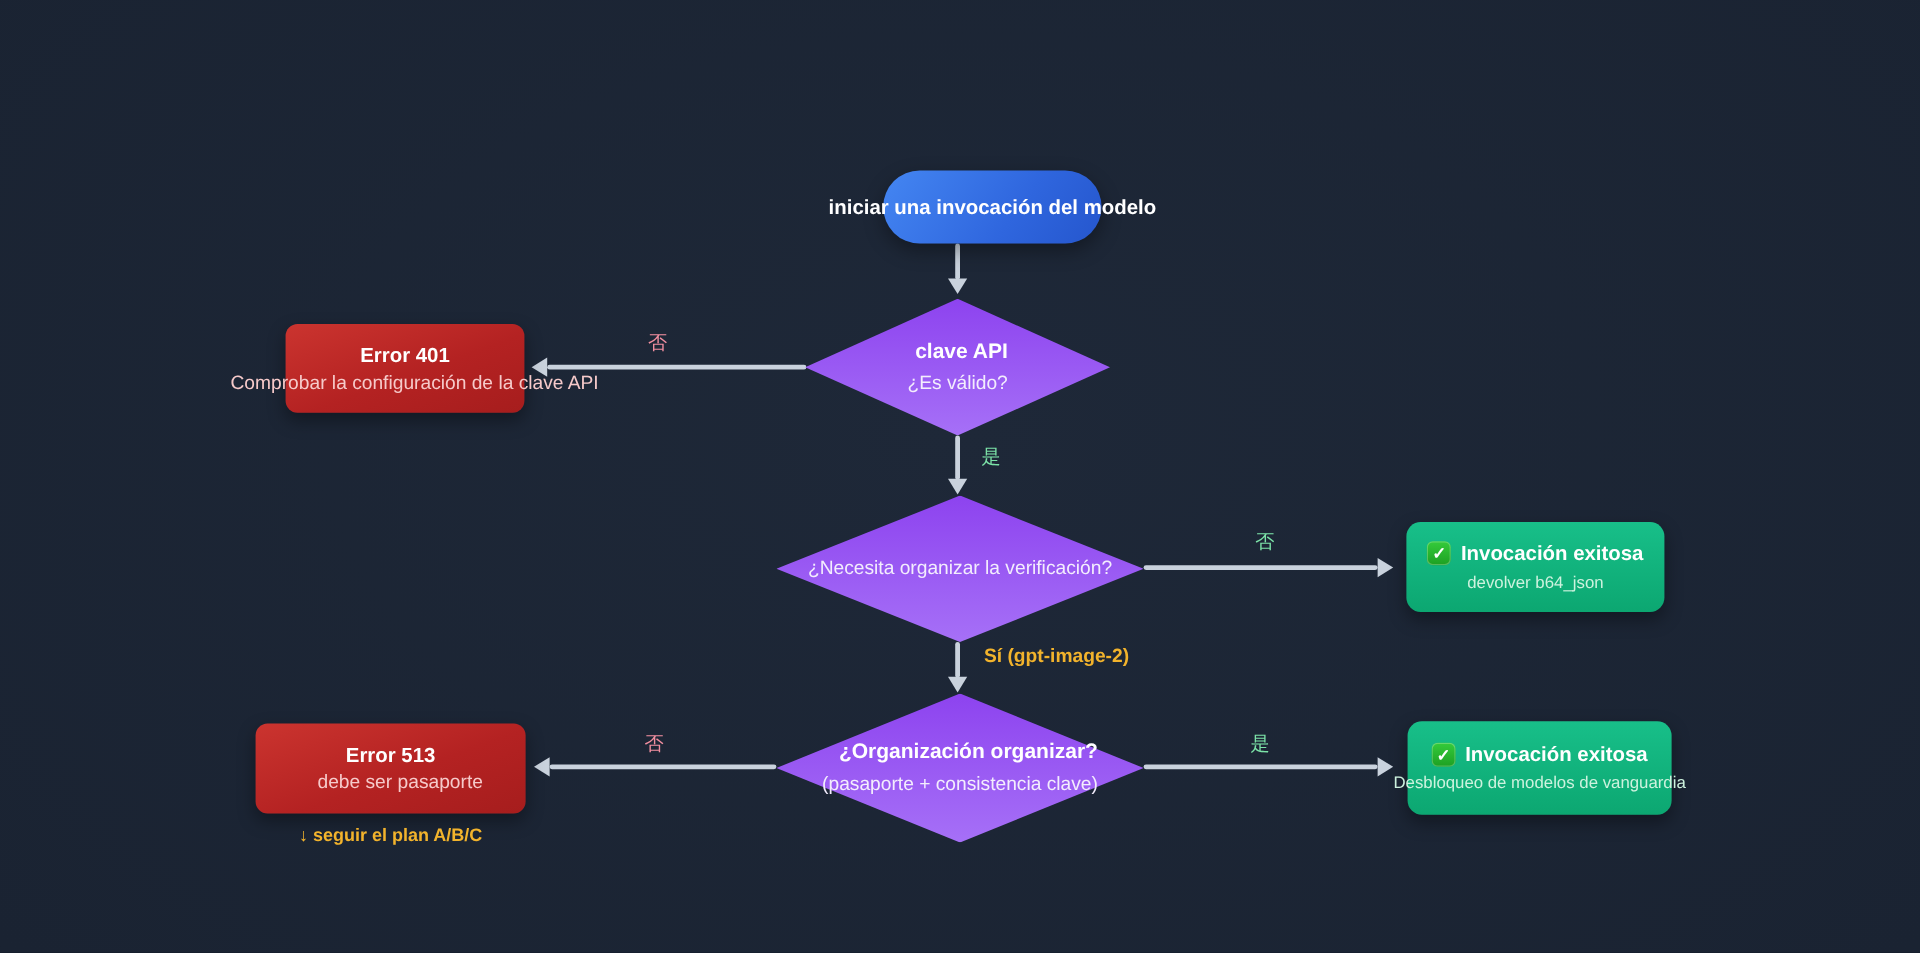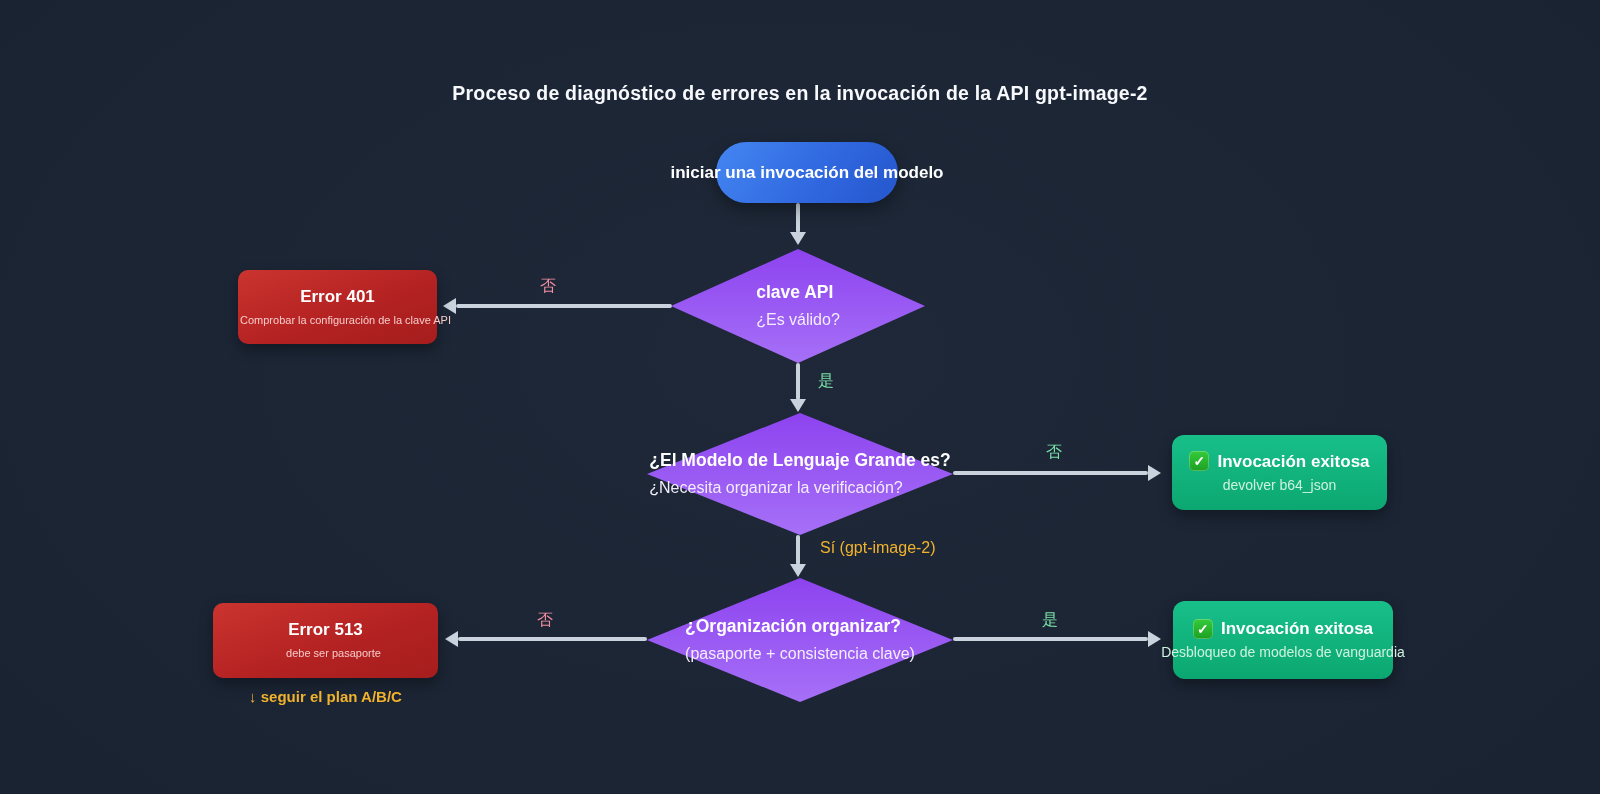--- a/index.html
+++ b/index.html
@@ -15,57 +15,56 @@
   
   .vline { position:absolute; width:3.5px; background:#c9d2dd; border-radius:2px; }
   .hline { position:absolute; height:3.5px; background:#c9d2dd; border-radius:2px; }
   .ah { position:absolute; width:0; height:0; }
   .ah.down  { border-left:8px solid transparent; border-right:8px solid transparent; border-top:13px solid #c9d2dd; }
   .ah.left  { border-top:8px solid transparent; border-bottom:8px solid transparent; border-right:13px solid #c9d2dd; }
   .ah.right { border-top:8px solid transparent; border-bottom:8px solid transparent; border-left:13px solid #c9d2dd; }
   .edge-label { position:absolute; font-size:16px; white-space:nowrap; }
   .edge-label.no    { color:#f28fa0; }
   .edge-label.yes   { color:#7ce3a8; }
-  .edge-label.amber { color:#f2b32c; }
+  .edge-label.amber { color:#f2b32c;font-weight:bold; }
   
   .pill { position:absolute; }
   .pill-bg { position:absolute; left:0; top:0; right:0; bottom:0; border-radius:31px;
     background:linear-gradient(125deg,#4486f2 0%,#2f66de 60%,#2556cd 100%);
     box-shadow:0 6px 16px rgba(0,0,0,.35); }
   .node-text { position:absolute; left:50%; top:50%; transform:translate(-50%,-50%);
     white-space:nowrap; color:#ffffff; font-weight:bold; font-size:17px; }
   .diamond { position:absolute; }
   .diamond-bg { position:absolute; left:0; top:0; right:0; bottom:0;
     background:linear-gradient(180deg,#8d43ef 0%,#a670f7 100%);
     clip-path:polygon(50% 0,100% 50%,50% 100%,0 50%); }
   .diamond-text { position:absolute; left:50%; top:50%; transform:translate(-50%,-50%);
-    text-align:left; white-space:nowrap; color:#fff; }
+    text-align:right; white-space:nowrap; color:#fff; }
   .diamond-text .t1 { font-size:17.5px; font-weight:bold; line-height:27px; }
   .diamond-text .t2 { font-size:16px; color:#f3edfd; line-height:27px; }
   .box { position:absolute; display:flex; flex-direction:column; align-items:center; justify-content:center; }
   .box.red { background:linear-gradient(160deg,#cb342f 0%,#b42222 55%,#a61d1d 100%);
     border-radius:10px; box-shadow:0 6px 14px rgba(0,0,0,.35); }
   .box.green { background:linear-gradient(180deg,#18bf89 0%,#0ca771 100%);
     border-radius:12px; box-shadow:0 6px 14px rgba(0,0,0,.35); }
   .box .bt { font-size:17px; font-weight:bold; color:#fff; line-height:25px; white-space:nowrap; }
-  .box.red .bs   { font-size:11px; color:#f6caca; line-height:22px; white-space:nowrap;margin-left:16px; }
+  .box.red .bs   { font-size:16px; color:#f6caca; line-height:22px; white-space:nowrap;margin-left:16px; }
   .box.green .bs { font-size:14px;  color:#cdf2de; line-height:23px; white-space:nowrap; }
   .title-row { display:flex; align-items:center; gap:8px; }
   .check { display:inline-flex; width:20px; height:20px; border-radius:5px;
     background:linear-gradient(180deg,#35cb3b,#1da023); color:#fff; font-size:14px; font-weight:bold;
     align-items:center; justify-content:center; box-shadow:inset 0 0 0 1px rgba(255,255,255,.25); }
   .note { position:absolute; font-size:15px; font-weight:bold; color:#f2b32c;
     text-align:center; white-space:nowrap; }
 </style>
 </head>
 <body>
 
 <div class="canvas">
 
-  <div class="title">Proceso de diagnóstico de errores en la invocación de la API gpt-image-2</div>
 
   <div class="vline" style="left:796px; top:203px; height:30px;"></div>
   <div class="ah down" style="left:790px; top:232px;"></div>
 
   <div class="hline" style="left:456px; top:304px; width:216px;"></div>
   <div class="ah left" style="left:443px; top:298px;"></div>
   <span class="edge-label no" style="left:540px; top:276px;">否</span>
 
   <div class="vline" style="left:796px; top:363px; height:37px;"></div>
   <div class="ah down" style="left:790px; top:399px;"></div>
@@ -80,42 +79,41 @@
   <span class="edge-label amber" style="left:820px; top:539px;">Sí (gpt-image-2)</span>
 
   <div class="hline" style="left:458px; top:637px; width:189px;"></div>
   <div class="ah left" style="left:445px; top:631px;"></div>
   <span class="edge-label no" style="left:537px; top:610px;">否</span>
 
   <div class="hline" style="left:953px; top:637px; width:195px;"></div>
   <div class="ah right" style="left:1148px; top:631px;"></div>
   <span class="edge-label yes" style="left:1042px; top:610px;">是</span>
 
-  <div class="pill" style="left:716px; top:142px; width:182px; height:61px;">
+  <div class="pill" style="left:736px; top:142px; width:182px; height:61px;">
     <div class="pill-bg"></div>
     <span class="node-text">iniciar una invocación del modelo</span>
   </div>
 
   <div class="diamond" style="left:671px; top:249px; width:254px; height:114px;">
     <div class="diamond-bg"></div>
     <div class="diamond-text">
       <div class="t1">clave API</div>
       <div class="t2">¿Es válido?</div>
     </div>
   </div>
 
   <div class="box red" style="left:238px; top:270px; width:199px; height:74px;">
     <div class="bt">Error 401</div>
     <div class="bs">Comprobar la configuración de la clave API</div>
   </div>
 
   <div class="diamond" style="left:647px; top:413px; width:306px; height:122px;">
     <div class="diamond-bg"></div>
     <div class="diamond-text">
-      <div class="t1">¿El Modelo de Lenguaje Grande es?</div>
       <div class="t2">¿Necesita organizar la verificación?</div>
     </div>
   </div>
 
   <div class="box green" style="left:1172px; top:435px; width:215px; height:75px;">
     <div class="title-row">
       <span class="check">✓</span>
       <span class="bt">Invocación exitosa</span>
     </div>
     <div class="bs">devolver b64_json</div>

